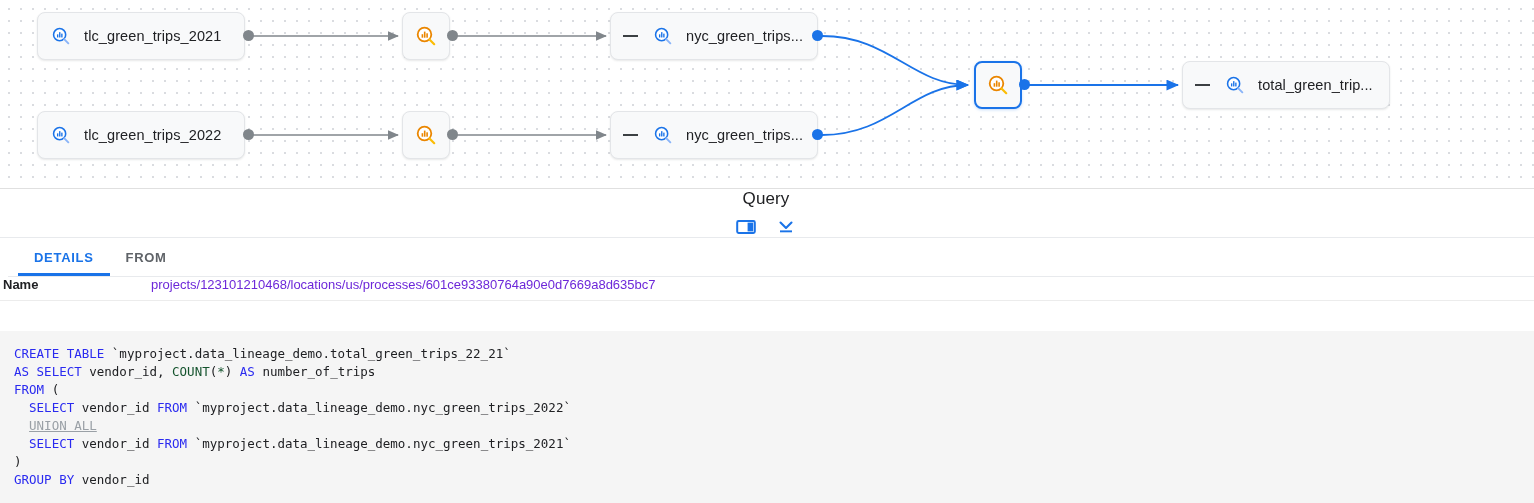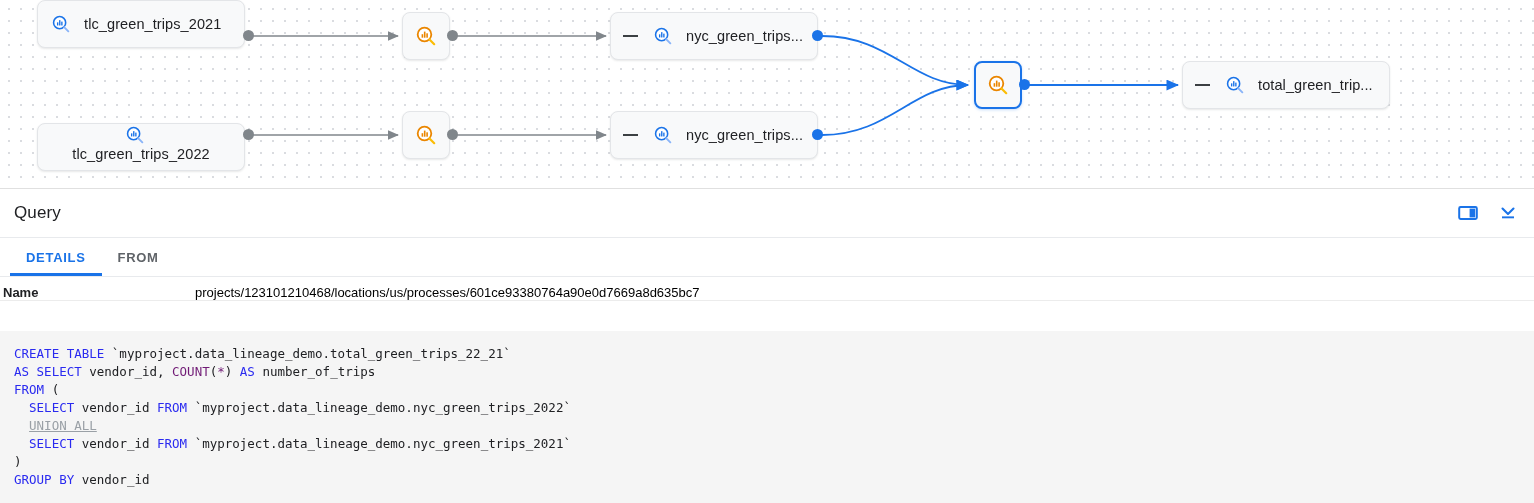--- a/index.html
+++ b/index.html
@@ -81,30 +81,32 @@
     position: absolute; left: 0; top: 188px;
     width: 1534px; height: 315px;
     background: #fff;
     border-top: 1px solid #e0e0e0;
   }
   .panel-header {
     height: 49px;
     display: flex; align-items: center;
     padding: 0 16px 0 14px;
     border-bottom: 1px solid #e8eaed;
+    flex-direction: column;
   }
   .panel-title { font-size: 17px; color: #202124; flex: 1; letter-spacing: .1px; }
   .hdr-actions { display: flex; align-items: center; gap: 20px; }
   .icon-btn { display: flex; align-items: center; justify-content: center; cursor: pointer; }
 
   .tabs {
     display: flex;
     height: 39px;
     border-bottom: 1px solid #e8eaed;
     padding-left: 10px;
+    margin-left: 8px;
   }
   .tab {
     display: flex; align-items: center;
     padding: 0 16px;
     font-size: 13px;
     font-weight: 600;
     letter-spacing: .7px;
     color: #5f6368;
     cursor: pointer;
     position: relative;
@@ -112,46 +114,46 @@
   .tab.active { color: #1a73e8; }
   .tab.active::after {
     content: ""; position: absolute;
     left: 0; right: 0; bottom: 0; height: 3px;
     background: #1a73e8;
   }
 
   .detail-row {
     display: flex;
     height: 24px;
-    align-items: flex-end;
+    align-items: flex-start;
     border-bottom: 1px solid #ececec;
     font-size: 13px;
   }
   .detail-key {
     width: 151px;
     padding-left: 3px;
     font-weight: 700;
     color: #202124;
   }
-  .detail-val { color: #000000; margin-left: 44px; }
+  .detail-val { color: #6d28d9; }
 
   .sql-block {
     position: absolute;
     left: 0; right: 0; top: 142px; bottom: 0;
     background: #f5f5f5;
     padding: 14px 0 0 14px;
     font-family: "DejaVu Sans Mono", monospace;
     font-size: 12.5px;
     line-height: 18px;
     color: #202124;
     white-space: pre;
     overflow: hidden;
   }
   .kw   { color: #2a2af0; text-align: center; }
-  .fn   { color: #701a75; }
+  .fn   { color: #14532d; }
   .dim  { color: #9aa0a6; text-decoration: underline; }
 </style>
 </head>
 <body>
 
 <div class="lineage-canvas">
 
   <svg class="edges">
     <defs>
       <marker id="ah-grey" markerWidth="7" markerHeight="7" refX="6.4" refY="3" orient="auto">
@@ -170,35 +172,35 @@
 
     <line x1="456" y1="135" x2="606" y2="135" stroke="#80868b" stroke-width="1.6" marker-end="url(#ah-grey)"></line>
 
     <path d="M822,36 C890,36 912,85 968,85" stroke="#1a73e8" stroke-width="1.8" fill="none" marker-end="url(#ah-blue)"></path>
 
     <path d="M822,135 C890,135 912,85 968,85" stroke="#1a73e8" stroke-width="1.8" fill="none" marker-end="url(#ah-blue)"></path>
 
     <line x1="1028" y1="85" x2="1178" y2="85" stroke="#1a73e8" stroke-width="1.8" marker-end="url(#ah-blue)"></line>
   </svg>
 
-  <div class="node" style="left:37px; top:0; width:208px;text-align:right;">
+  <div class="node" style="left:37px; top:12px; width:208px;text-align:right;">
     <span class="node-icon">
       <svg width="22" height="22" viewBox="0 0 24 24">
         <circle cx="10.5" cy="10.5" r="6.6" fill="#fff" stroke="#1a73e8" stroke-width="1.7"></circle>
         <rect x="7.6" y="10.2" width="1.5" height="3.4" fill="#1a73e8"></rect>
         <rect x="9.9" y="7.8" width="1.5" height="5.8" fill="#1a73e8"></rect>
         <rect x="12.2" y="9.4" width="1.5" height="4.2" fill="#1a73e8"></rect>
         <line x1="15.4" y1="15.4" x2="20" y2="20" stroke="#8ab4f8" stroke-width="2.1" stroke-linecap="round"></line>
       </svg>
     </span>
     <span class="node-label">tlc_green_trips_2021</span>
   </div>
   <div class="dot grey" style="left:243px; top:30px;"></div>
 
-  <div class="node" style="left:37px; top:123px; width:208px;flex-direction:column;">
+  <div class="node" style="left:37px; top:111px; width:208px;">
     <span class="node-icon">
       <svg width="22" height="22" viewBox="0 0 24 24">
         <circle cx="10.5" cy="10.5" r="6.6" fill="#fff" stroke="#1a73e8" stroke-width="1.7"></circle>
         <rect x="7.6" y="10.2" width="1.5" height="3.4" fill="#1a73e8"></rect>
         <rect x="9.9" y="7.8" width="1.5" height="5.8" fill="#1a73e8"></rect>
         <rect x="12.2" y="9.4" width="1.5" height="4.2" fill="#1a73e8"></rect>
         <line x1="15.4" y1="15.4" x2="20" y2="20" stroke="#8ab4f8" stroke-width="2.1" stroke-linecap="round"></line>
       </svg>
     </span>
     <span class="node-label">tlc_green_trips_2022</span>

